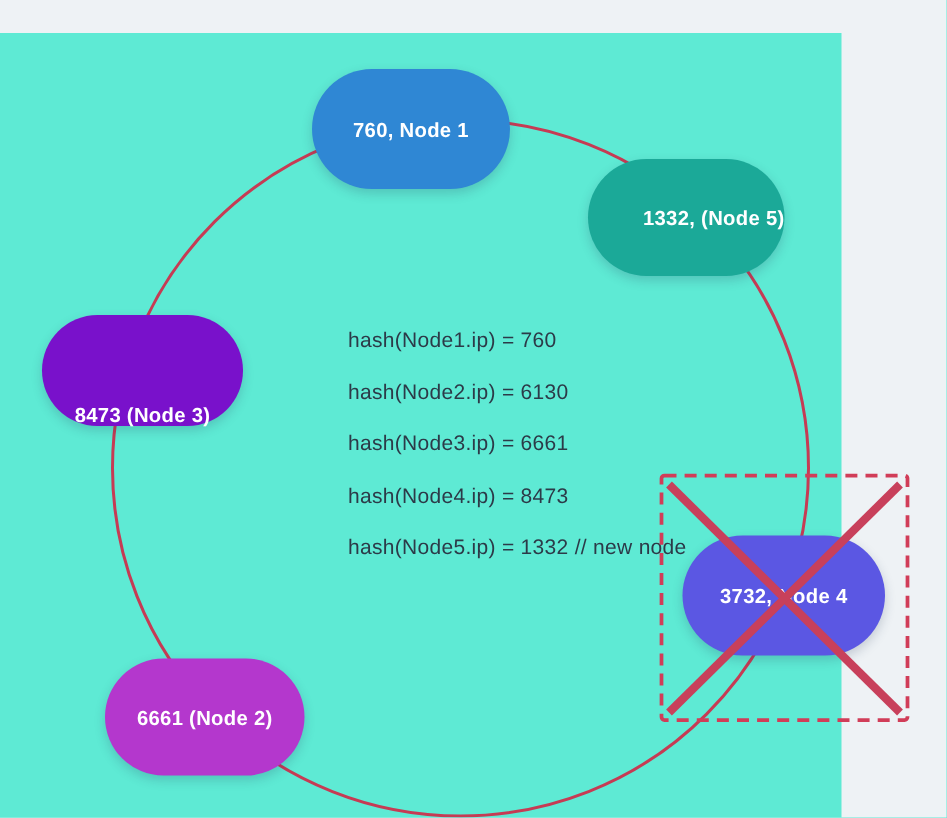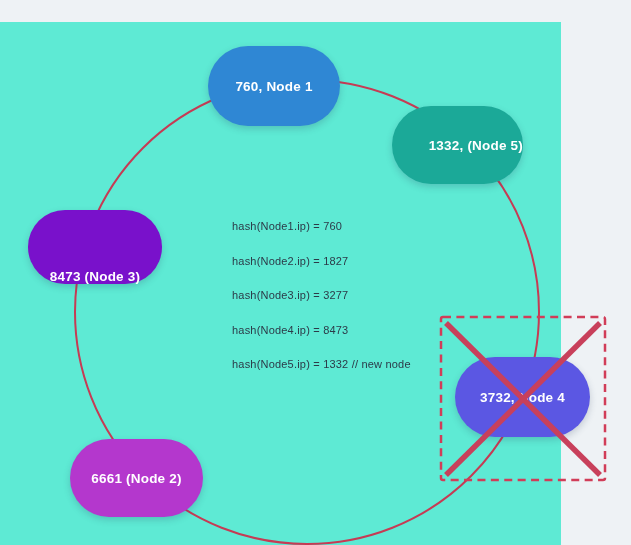--- a/index.html
+++ b/index.html
@@ -47,21 +47,21 @@
   .node--3 { left: 28px;  top: 188px; width: 134px; height: 74px; align-items: flex-end; }
   .node--4 { left: 455px; top: 335px; width: 135px; height: 80px; }
   .node--5 { left: 392px; top: 84px;  width: 131px; height: 78px; justify-content: flex-end; }
 
   .annotations {
     position: absolute;
     left: 232px;
     top: 187px;
     z-index: 1;
     color: #2c3a48;
-    font-size: 11px;
+    font-size: 14px;
     letter-spacing: 0.2px;
   }
   .hash-line {
     height: 34.6px;
     line-height: 34.6px;
     white-space: nowrap;
   }
 </style>
 </head>
 <body>
@@ -83,22 +83,22 @@
   </div>
   <div class="node node--4" style="background-color: rgb(91, 87, 227);">
     <span>3732, Node 4</span>
   </div>
   <div class="node node--2" style="background-color: rgb(180, 55, 205); justify-content: center;">
     <span>6661 (Node 2)</span>
   </div>
 
   <div class="annotations">
     <div class="hash-line">hash(Node1.ip) = 760</div>
-    <div class="hash-line">hash(Node2.ip) = 1827</div>
-    <div class="hash-line">hash(Node3.ip) = 3277</div>
+    <div class="hash-line">hash(Node2.ip) = 6130</div>
+    <div class="hash-line">hash(Node3.ip) = 6661</div>
     <div class="hash-line">hash(Node4.ip) = 8473</div>
     <div class="hash-line">hash(Node5.ip) = 1332 // new node</div>
   </div>
 
   <svg class="layer layer--front" width="631" height="545" viewBox="0 0 631 545">
     <rect x="441" y="295" width="164" height="163" rx="2" fill="none" stroke-width="2.5" stroke-dasharray="8 5.4" stroke="#d13d58"></rect>
     <line x1="446" y1="301" x2="600" y2="453" stroke-width="5.5" stroke="#c8405b"></line>
     <line x1="600" y1="301" x2="446" y2="453" stroke-width="5.5" stroke="#c8405b"></line>
   </svg>
 

